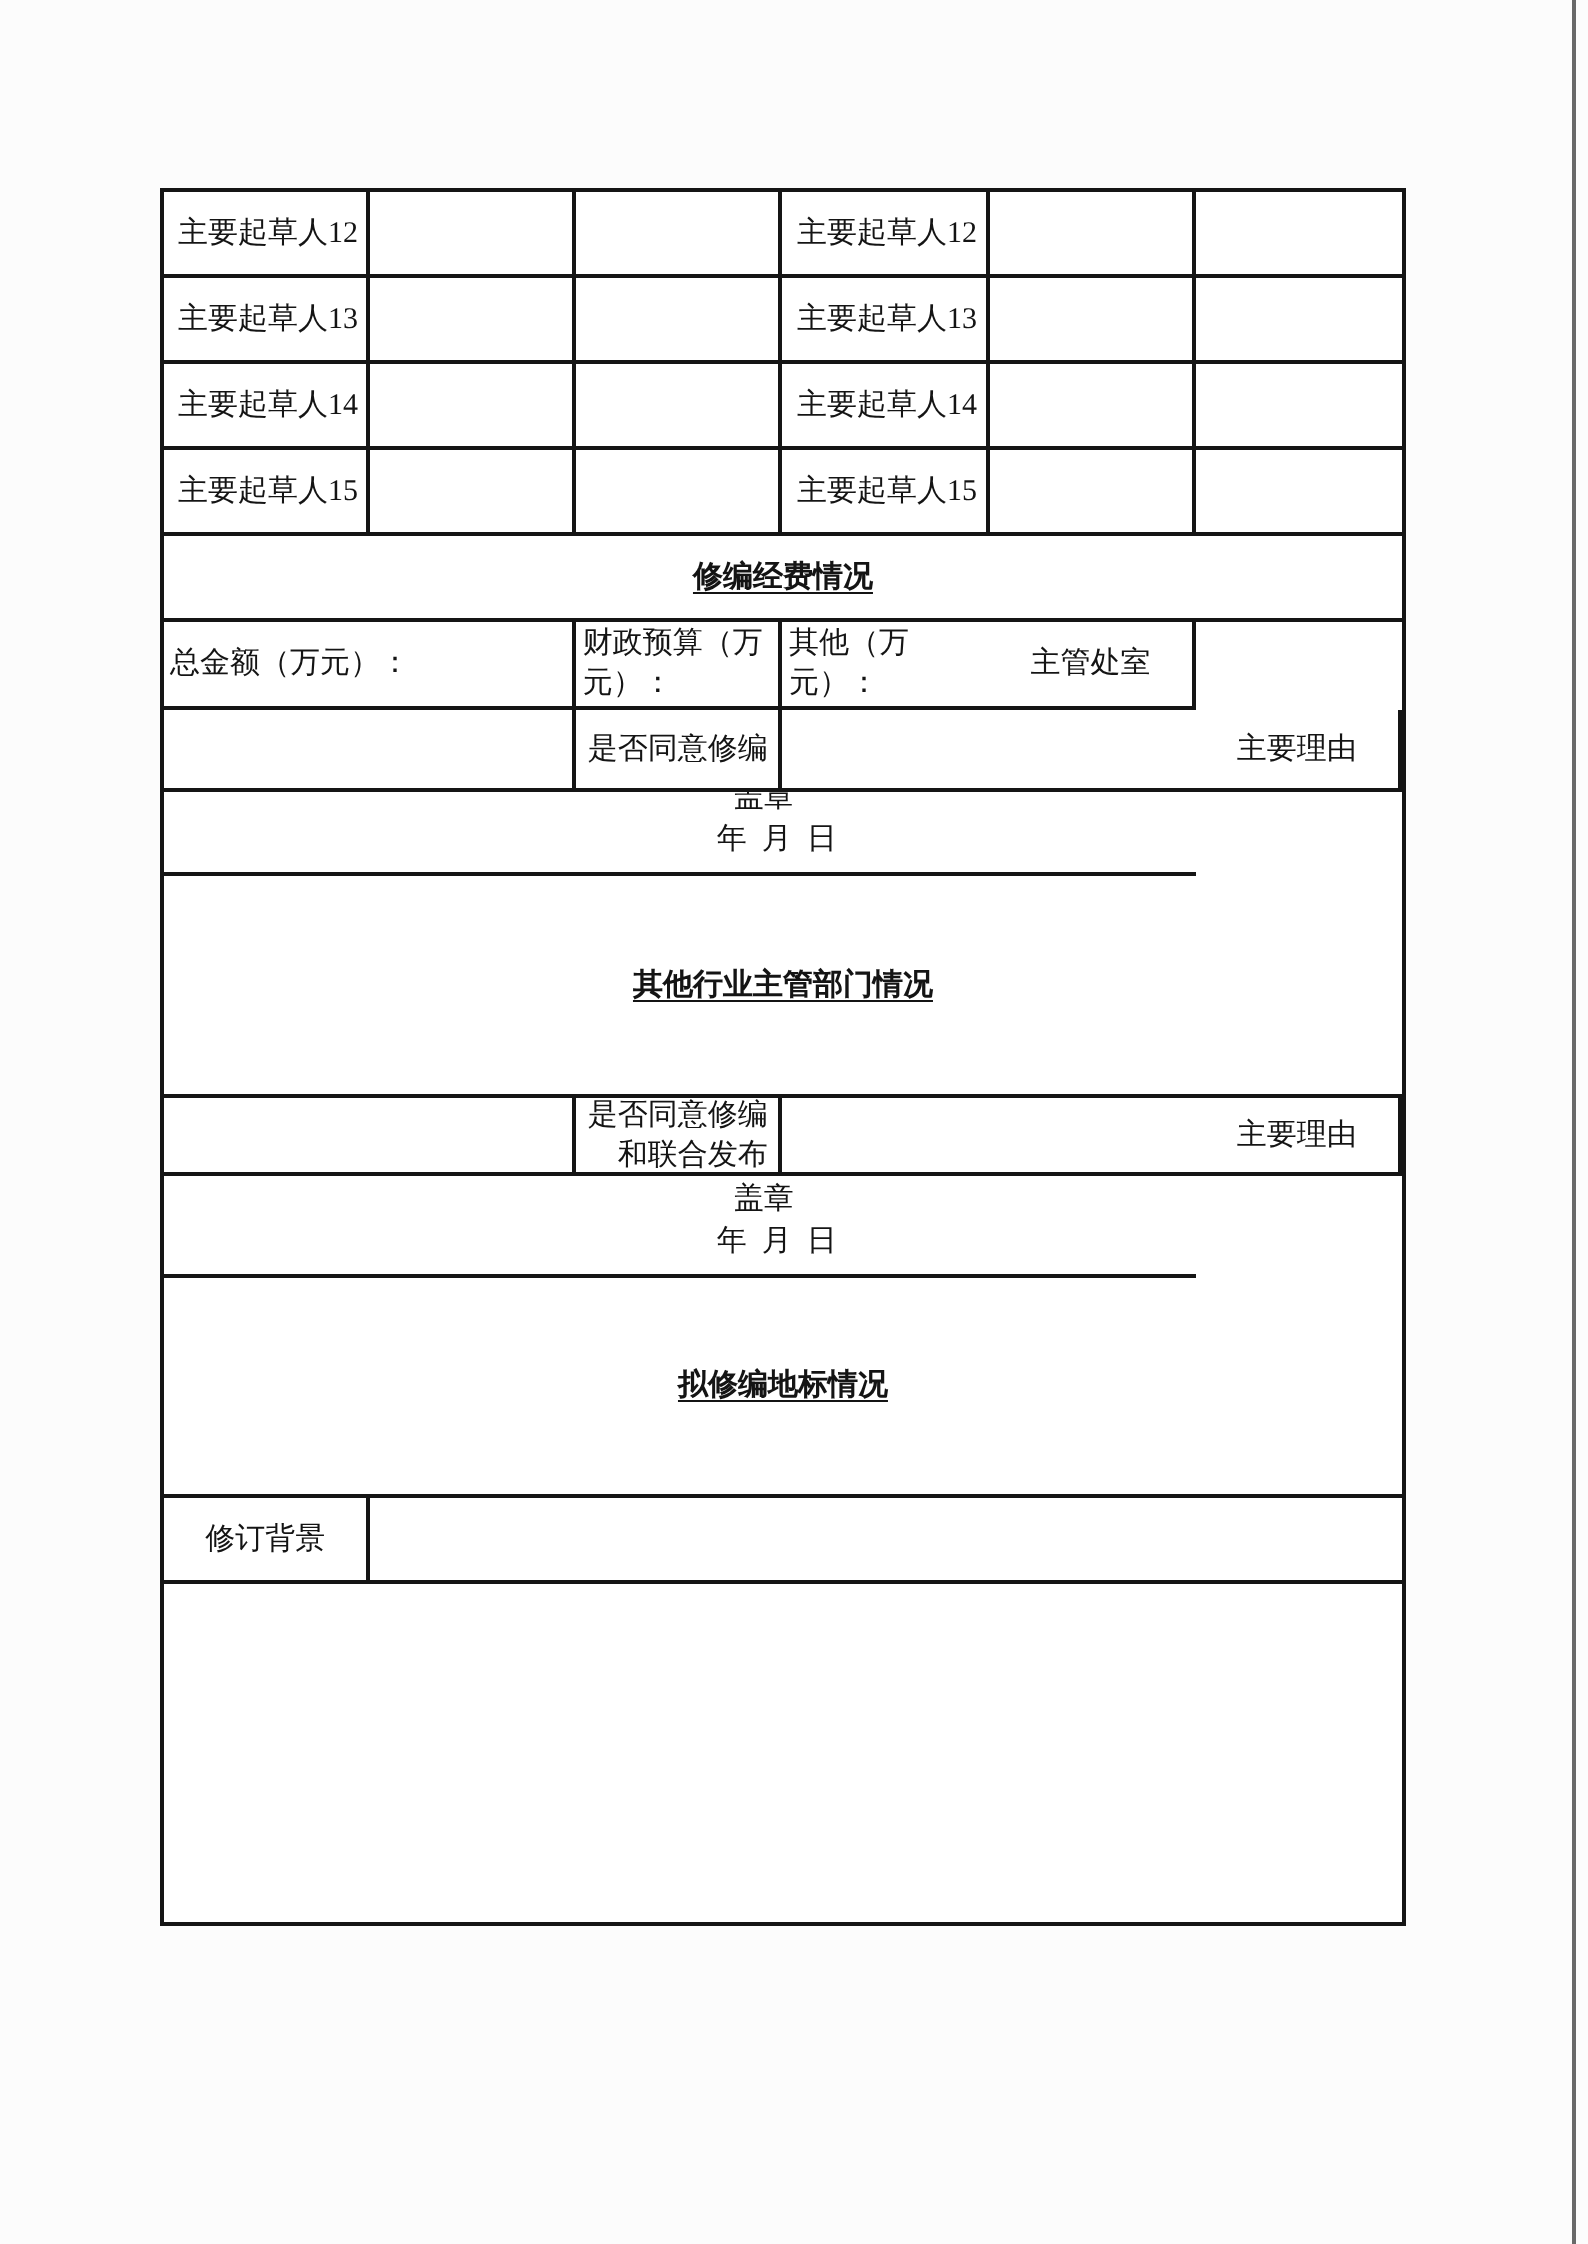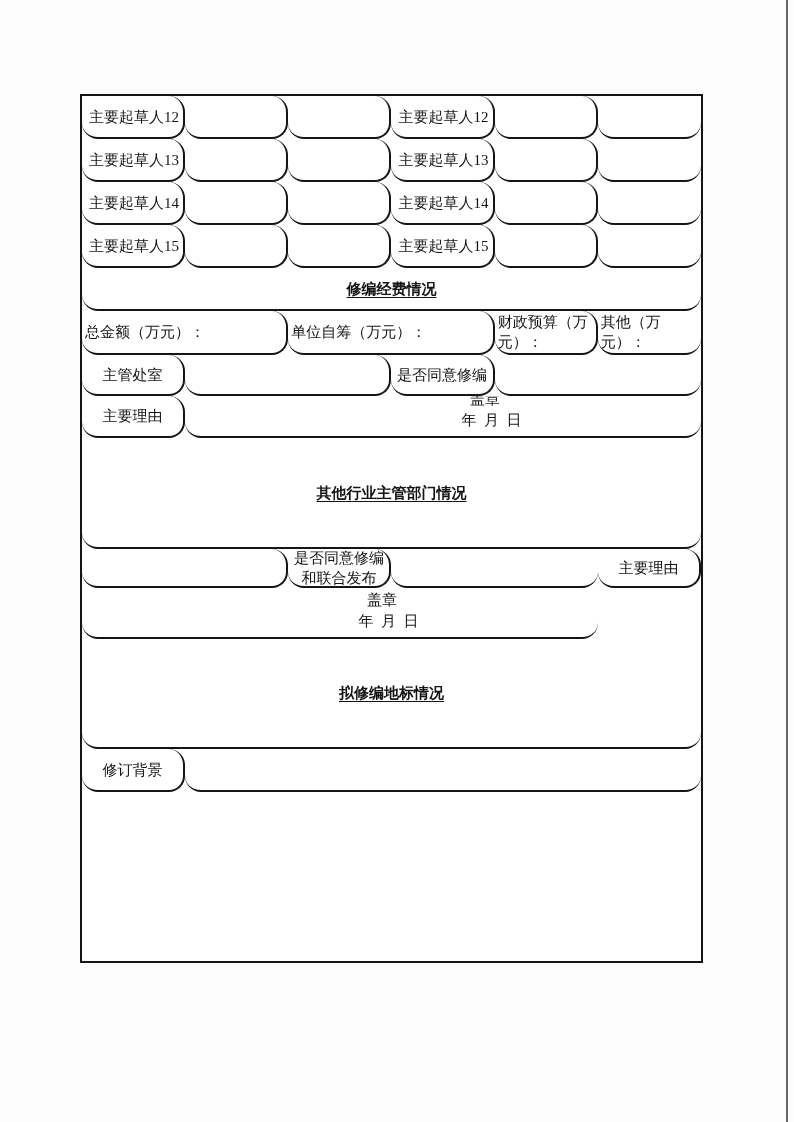--- a/index.html
+++ b/index.html
@@ -25,38 +25,37 @@
     grid-template-rows:43px 43px 43px 43px 43px 44px 41px 42px 111px 39px 51px 110px 43px 78px auto;
     background:#fff;
   }
   .cell{
     box-sizing:border-box;
     border-right:2px solid #151515;
     border-bottom:2px solid #151515;
     display:flex;align-items:center;
     font-size:15px;line-height:20px;
     overflow:hidden;
-    border-radius:16px;
   }
   .cell.lastcol{border-right:none;}
   .cell.bottomrow{border-bottom:none;}
   .span2{grid-column:span 2;}
   .span5{grid-column:span 5;}
   .span6{grid-column:span 6;border-right:none;text-align:right;}
   .titlecell{
     justify-content:center;
     font-weight:bold;
   }
   .titlecell span{
     text-decoration:underline;
     text-underline-offset:3px;
   }
   .leftpad{padding-left:7px;}
   .tightpad{padding-left:3px;padding-right:2px;}
-  .centered{justify-content:center;text-align:center;}
+  .centered{justify-content:center;text-align:right;}
   .prewrap{white-space:pre-wrap;}
   .reason-content{
     flex-direction:column;
     justify-content:flex-end;
     align-items:center;
     padding-bottom:6px;
   }
   .stamp-block{
     transform:translateX(42px);
     text-align:center;
@@ -97,21 +96,20 @@
   <div class="cell"></div>
   <div class="cell leftpad">主要起草人15</div>
   <div class="cell"></div>
   <div class="cell lastcol"></div>
 
   <div class="cell span6 titlecell">
     <span>修编经费情况</span>
   </div>
 
   <div class="cell span2 tightpad">总金额（万元）：</div>
-  <div class="cell span2 tightpad">单位自筹（万元）：</div>
   <div class="cell tightpad prewrap">财政预算（万
 元）：</div>
   <div class="cell lastcol tightpad prewrap">其他（万
 元）：</div>
 
 
   <div class="cell centered">主管处室</div>
   <div class="cell span2"></div>
   <div class="cell centered">是否同意修编</div>
   <div class="cell span2 lastcol"></div>

